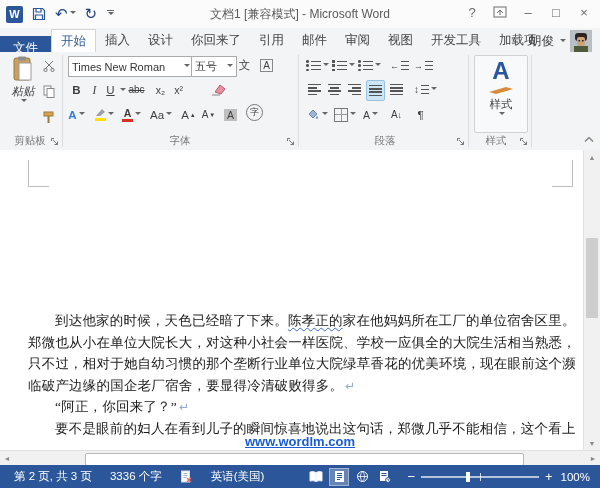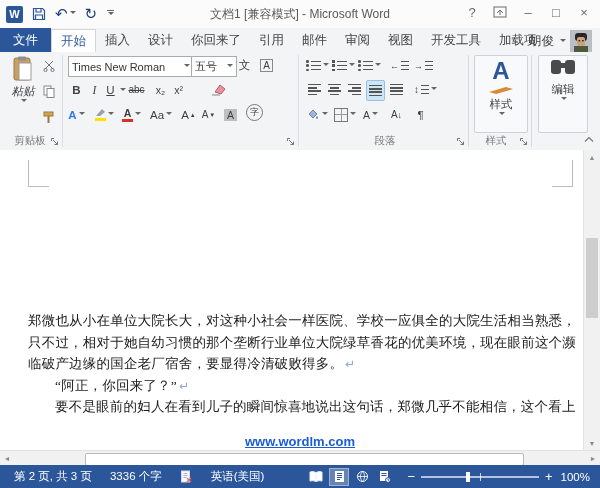--- a/index.html
+++ b/index.html
@@ -16,21 +16,21 @@
   .qat-dd{display:flex;flex-direction:column;align-items:center;}
   .qat-dd .bar{width:7px;height:1px;background:#666;margin-bottom:1px;}
   .title-text{position:absolute;left:0;top:0;width:100%;height:28px;text-align:center;line-height:28px;
               font-size:12px;color:#5a5a5a;pointer-events:none;}
   .winctl{position:absolute;right:4px;top:2px;display:flex;align-items:center;gap:4px;}
   .winbtn{width:24px;height:20px;display:flex;align-items:center;justify-content:center;color:#6a6a6a;font-size:13px;}
 
   
   .tabsrow{position:absolute;left:0;top:28px;width:600px;height:24px;background:#f3f4f6;display:flex;align-items:flex-end;}
   .tab{padding:0 9px;height:23px;line-height:23px;font-size:12.5px;color:#444;white-space:nowrap;}
-  .tab.file{background:#2b579a;color:#fff;height:24px;line-height:24px;padding:0 13px;}
+  .tab.file{background:#2b579a;color:#fff;height:16px;line-height:24px;padding:0 13px;}
   .tab.active{background:#fff;color:#2b579a;border:1px solid #d5d5d5;border-bottom:none;height:22px;line-height:22px;}
   .userchip{margin-left:auto;display:flex;align-items:center;gap:4px;padding-right:4px;font-size:12.5px;color:#444;}
   .avatar{width:20px;height:21px;border:1px solid #bbb;background:#caa27e;overflow:hidden;}
 
   
   .ribbon{position:absolute;left:0;top:52px;width:600px;height:98px;background:#f3f4f6;border-bottom:1px solid #d4d4d4;}
   .vsep{position:absolute;top:3px;width:1px;height:92px;background:#dcdde0;}
   .grouplabel{position:absolute;bottom:2px;font-size:10.5px;color:#7a7a7a;text-align:center;}
   .launcher{position:absolute;bottom:3px;width:10px;height:10px;}
   .rbtn{position:absolute;display:flex;align-items:center;justify-content:center;height:19px;min-width:17px;
@@ -389,31 +389,23 @@
 
     <div class="bigbtn bigbox" style="left:474px;top:3px;width:52px;height:76px;">
       <span style="font-size:24px;font-weight:bold;color:#2b579a;line-height:30px;">A</span>
       <svg width="26" height="8" viewBox="0 0 26 8">
           <path d="M1 6 L18 1 L25 3 L8 8 Z" fill="#d88c3a"></path>
         </svg>
       <span style="margin-top:3px;">样式</span>
       <span class="dd"></span>
     </div>
 
-    <div class="bigbtn bigbox" style="left:538px;top:3px;width:48px;height:76px;">
-      <svg width="26" height="22" viewBox="0 0 26 22">
-          <rect x="1" y="4" width="10" height="14" rx="3" fill="#4a4a4a"></rect>
-          <rect x="15" y="4" width="10" height="14" rx="3" fill="#4a4a4a"></rect>
-          <rect x="10" y="7" width="6" height="5" fill="#4a4a4a"></rect>
-        </svg>
-      <span style="margin-top:4px;">编辑</span>
-      <span class="dd"></span>
-    </div>
 
     <div class="grouplabel" style="left:2px;width:56px;">剪贴板</div>
+    <div class="grouplabel" style="left:120px;width:120px;">字体</div>
     <div class="grouplabel" style="left:330px;width:110px;">段落</div>
     <div class="grouplabel" style="left:478px;width:36px;">样式</div>
     <div class="launcher" style="left:50px;">
         <svg width="9" height="9" viewBox="0 0 9 9">
           <path d="M1.5 4 V1.5 H4" fill="none" stroke="#777"></path>
           <path d="M3 3 L7.5 7.5 M7.5 4.5 V7.5 H4.5" fill="none" stroke="#777"></path>
         </svg>
       </div>
     <div class="launcher" style="left:286px;">
         <svg width="9" height="9" viewBox="0 0 9 9">
@@ -435,20 +427,21 @@
       </div>
     <div class="launcher" style="left:584px;bottom:4px;">
         <svg width="10" height="7" viewBox="0 0 10 7">
           <path d="M1 5.5 L5 1.5 L9 5.5" fill="none" stroke="#777" stroke-width="1.2"></path>
         </svg>
       </div>
   </div>
 
   <div class="page">
     <div class="doc-text">
+        <div class="line"><span class="ind"></span><span>到达他家的时候，天色已经暗了下来。</span><span class="wavy">陈孝正的</span><span>家在他妈妈所在工厂的单位宿舍区里。</span></div>
         <div class="line"><span>郑微也从小在单位大院长大，对这种小社会一样医院、学校一应俱全的大院生活相当熟悉，</span></div>
         <div class="line"><span>只不过，相对于她自幼习惯的那个垄断行业单位大院绿草香花的优美环境，现在眼前这个濒</span></div>
         <div class="line"><span>临破产边缘的国企老厂宿舍，要显得冷清破败得多。</span><span class="pmark">↵</span></div>
         <div class="line"><span class="ind"></span><span>“阿正，你回来了？”</span><span class="pmark">↵</span></div>
         <div class="line"><span class="ind"></span><span>要不是眼前的妇人在看到儿子的瞬间惊喜地说出这句话，郑微几乎不能相信，这个看上</span></div>
       </div>
   </div>
   <div class="cropmark tl"></div>
   <div class="cropmark tr"></div>
 

